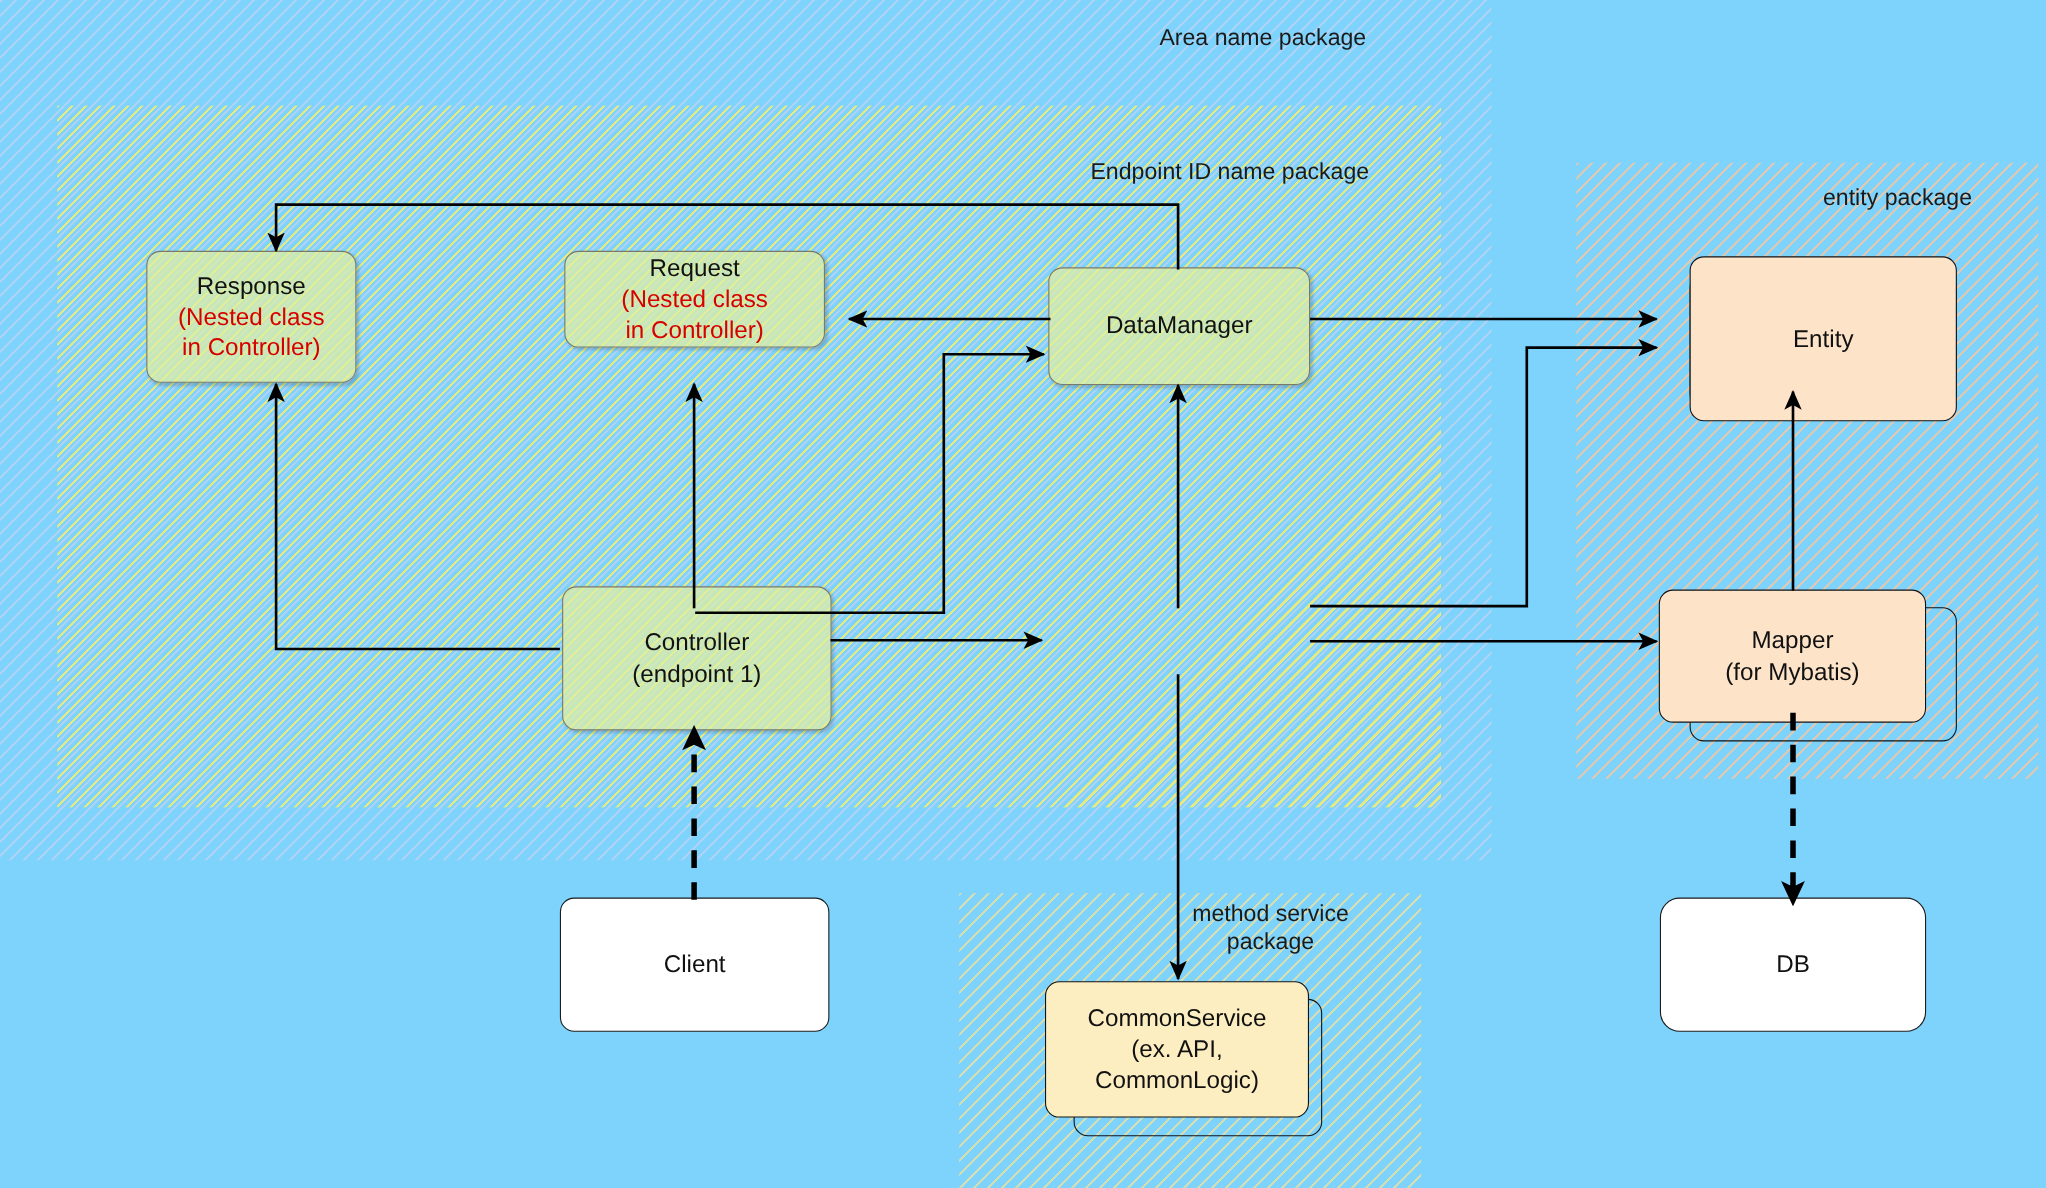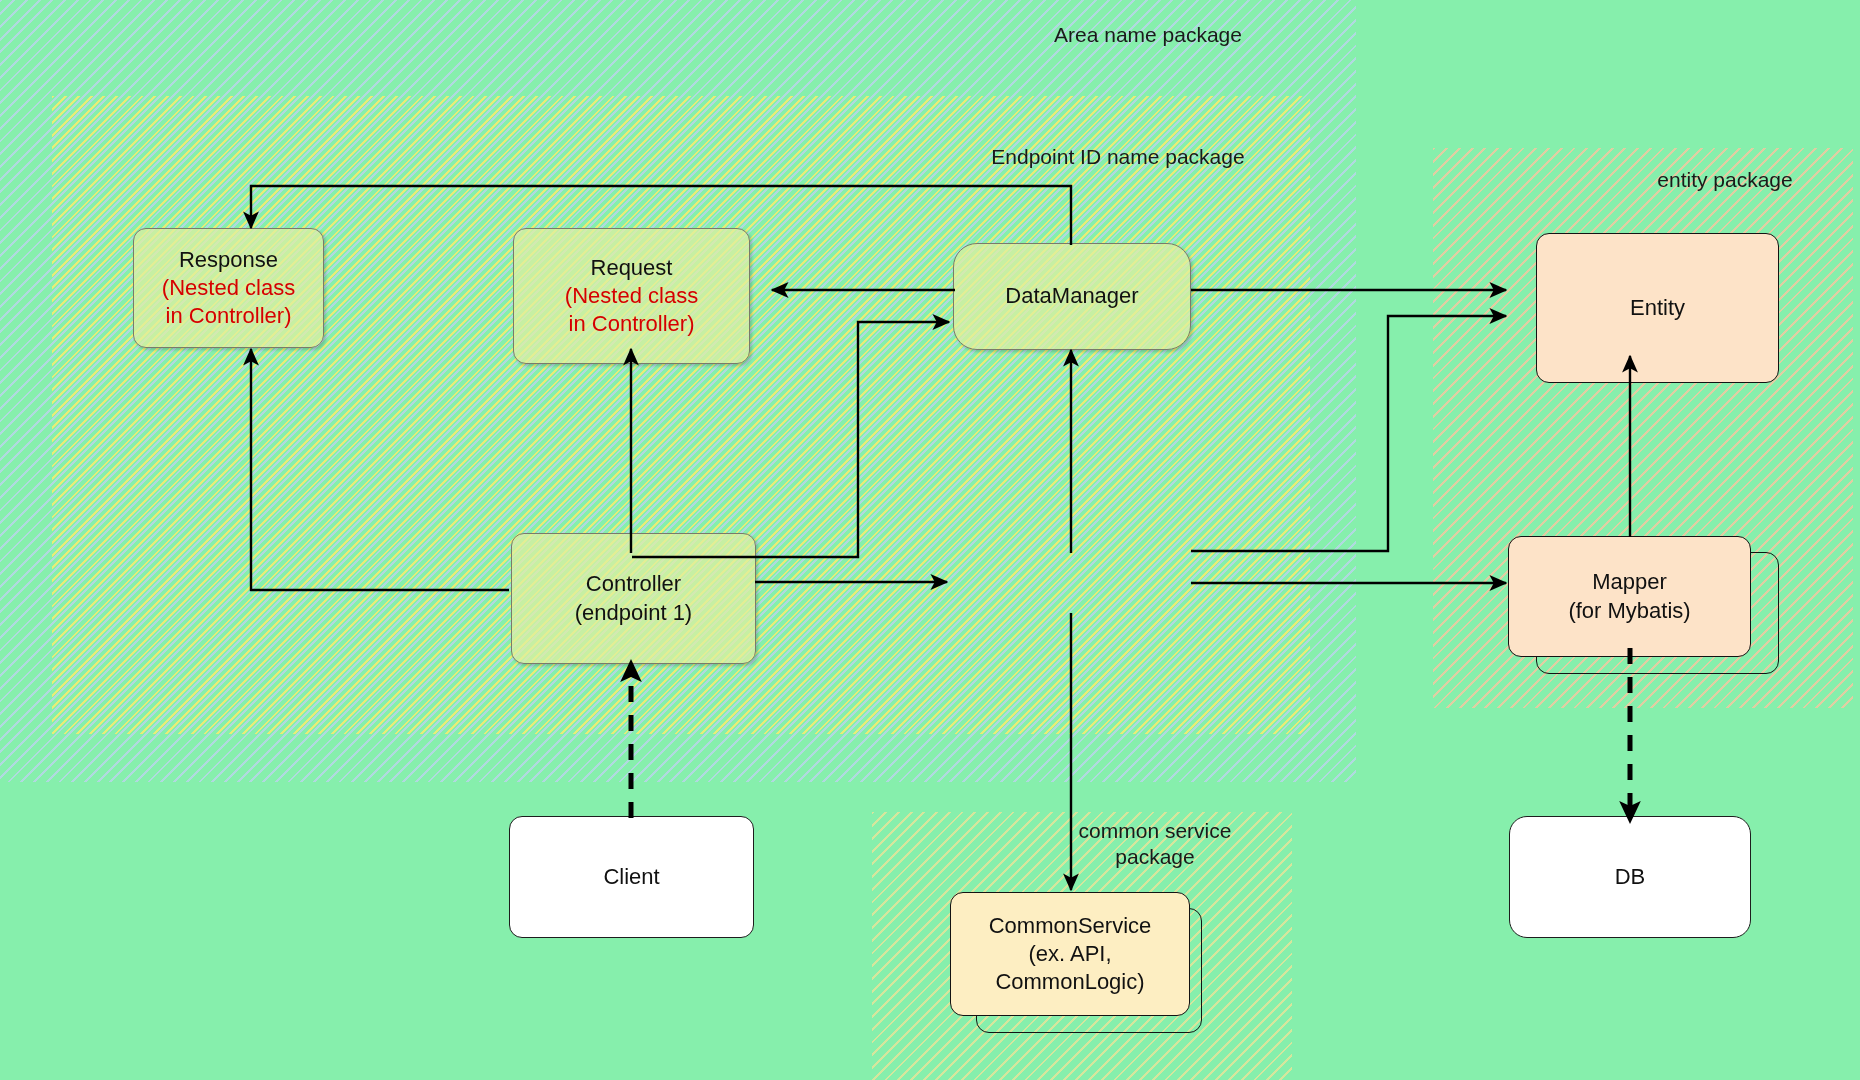--- a/index.html
+++ b/index.html
@@ -7,21 +7,21 @@
     padding: 0;
     background: #ffffff;
   }
   body {
     font-family: "Liberation Sans", sans-serif;
   }
   #stage {
     position: relative;
     width: 1860px;
     height: 1080px;
-    background: #86efac;
+    background: #7dd3fc;
     overflow: hidden;
   }
 
   
   .region {
     position: absolute;
     box-sizing: border-box;
   }
   .region-blue {
     background-image: repeating-linear-gradient(
@@ -132,21 +132,21 @@
 <div id="stage">
 
   <div class="region region-blue" style="left:0px; top:0px; width:1356px; height:782px;"></div>
   <div class="region region-yellow" style="left:52px; top:96px; width:1258px; height:638px;"></div>
   <div class="region region-orange" style="left:1433px; top:148px; width:420px; height:560px;"></div>
   <div class="region region-cream" style="left:872px; top:812px; width:420px; height:268px;"></div>
 
   <div class="region-label" style="left:1008px; top:22px; width:280px;">Area name package</div>
   <div class="region-label" style="left:948px; top:100px; width:340px;margin-top:44px;">Endpoint ID name package</div>
   <div class="region-label" style="left:1615px; top:167px; width:220px;">entity package</div>
-  <div class="region-label" style="left:1040px; top:818px; width:230px;">common service
+  <div class="region-label" style="left:1040px; top:818px; width:230px;">method service
 package</div>
 
   <svg class="links" viewBox="0 0 1860 1080">
     <defs>
       <marker id="ah" viewBox="0 0 10 10" refX="9.2" refY="5" markerWidth="7.5" markerHeight="7.5" orient="auto-start-reverse">
         <path d="M 0 0.6 L 10 5 L 0 9.4 L 2.4 5 z" fill="#000000"></path>
       </marker>
       <marker id="ahd" viewBox="0 0 10 10" refX="7.4" refY="5" markerWidth="4.6" markerHeight="4.6" orient="auto-start-reverse">
         <path d="M 0 0.3 L 10 5 L 0 9.7 L 2.2 5 z" fill="#000000"></path>
       </marker>
@@ -182,29 +182,29 @@
   </svg>
 
   <div class="node node-green" style="left:133px; top:228px; width:191px; height:120px;">
     <div>
       <span class="blk">Response</span><br>
       <span class="red" style="white-space:pre-line;">(Nested class
 in Controller)</span>
     </div>
   </div>
 
-  <div class="node node-green" style="left:513px; top:228px; width:237px; height:136px;">
+  <div class="node node-green" style="left:513px; top:228px; width:237px; height:88px;">
     <div>
       <span class="blk">Request</span><br>
       <span class="red" style="white-space:pre-line;">(Nested class
 in Controller)</span>
     </div>
   </div>
 
-  <div class="node node-green" style="left:953px; top:243px; width:238px; height:107px;border-radius:24px;">
+  <div class="node node-green" style="left:953px; top:243px; width:238px; height:107px;">
     <div>
       <span class="blk">DataManager</span>
     </div>
   </div>
 
   <div class="node node-green" style="left:511px; top:533px; width:245px; height:131px;">
     <div>
       <span class="blk">Controller</span><br>
       <span class="blk">(endpoint 1)</span>
     </div>

